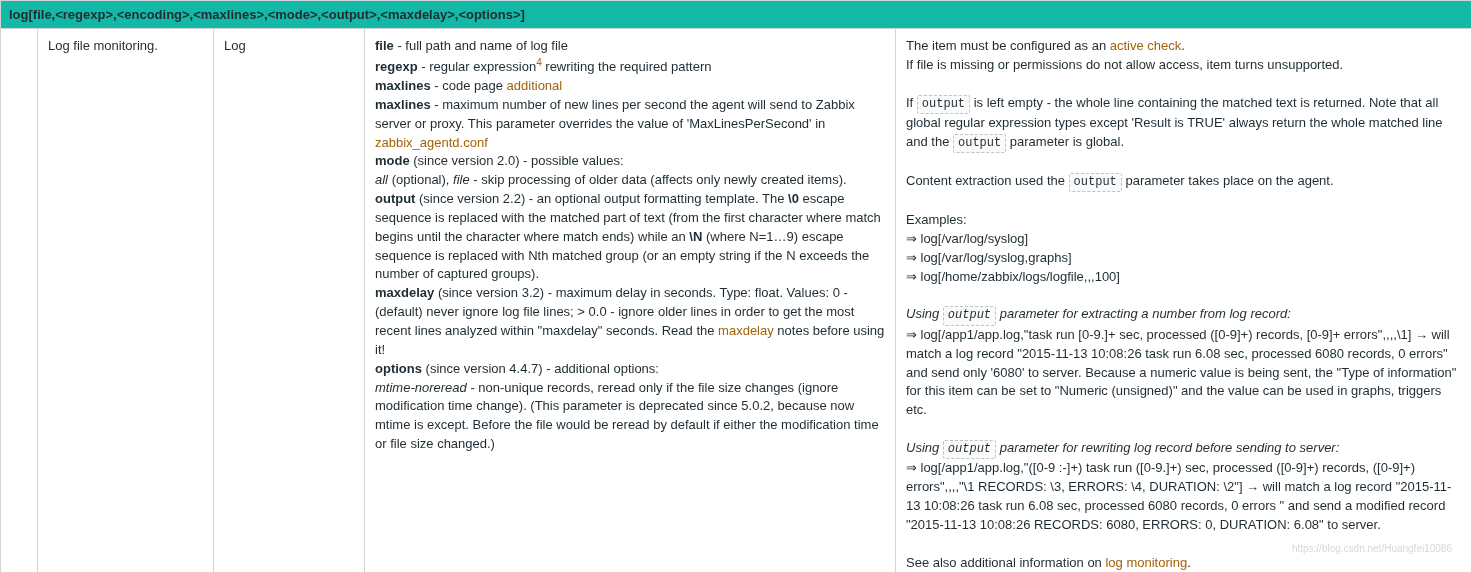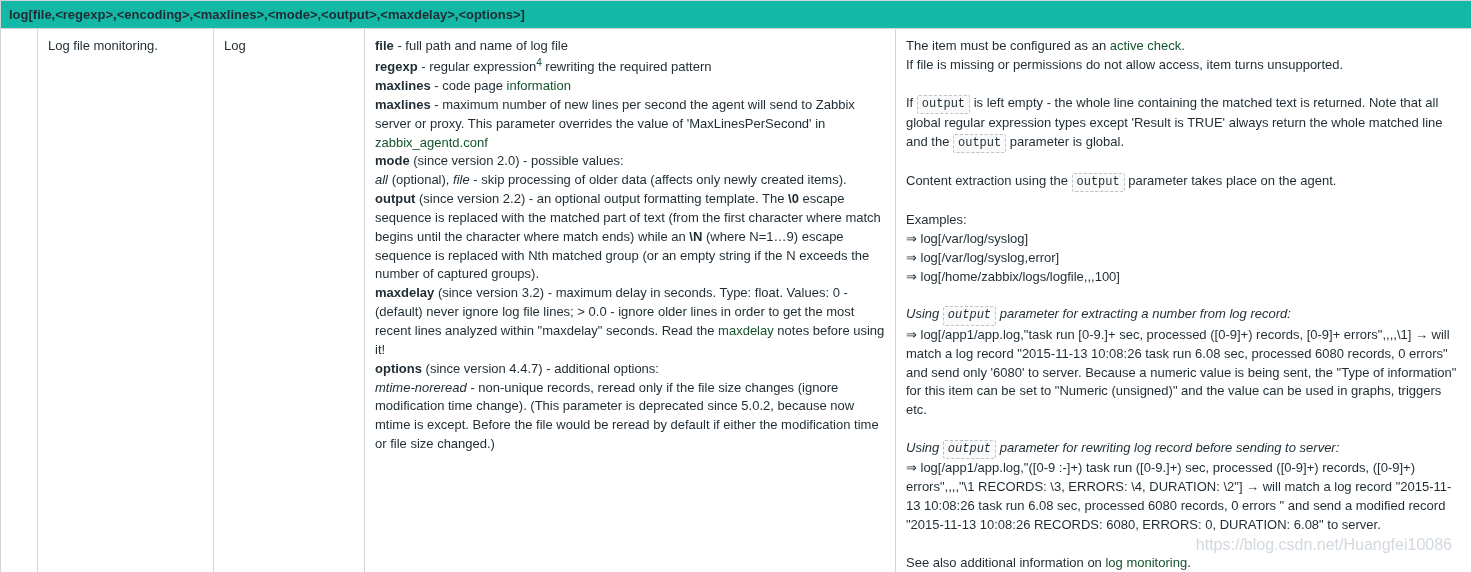--- a/index.html
+++ b/index.html
@@ -24,73 +24,73 @@
   table.outer td {
     border: 1px solid #d0d5d8;
     padding: 8px 10px;
     vertical-align: top;
     line-height: 1.45;
   }
   td.c0 { width: 16px; padding: 0; border-right: none;}
   td.c1 { width: 155px; }
   td.c2 { width: 130px; }
   td.c3 { width: 510px; }
-  a { color: #14532d; text-decoration: none; }
+  a { color: #a16207; text-decoration: none; }
   .code {
     border: 1px dashed #bcc4c8;
     background: #fafafa;
     border-radius: 2px;
     padding: 0 4px;
     font-family: Consolas, "Courier New", monospace;
     font-size: 12px;
     display: inline-block;
   }
   sup { color: #0275b8; font-size: 10px; }
   .watermark {
     position: absolute;
     right: 20px;
     bottom: 18px;
     color: rgba(180,190,200,0.6);
-    font-size: 16px;
+    font-size: 10px;
     pointer-events: none;
   }
   i { font-style: italic; }
   b { font-weight: bold; }
 </style>
 </head>
 <body>
 
 <div class="header">log[file,&lt;regexp&gt;,&lt;encoding&gt;,&lt;maxlines&gt;,&lt;mode&gt;,&lt;output&gt;,&lt;maxdelay&gt;,&lt;options&gt;]</div>
 
 <table class="outer">
   <tbody>
       <tr>
     <td class="c0"></td>
     <td class="c1">Log file monitoring.</td>
     <td class="c2">Log</td>
     <td class="c3">
       <b>file</b><span> - full path and name of log file</span><br>
       <b>regexp</b><span> - regular expression</span><sup><a href="#">4</a></sup><span> rewriting the required pattern</span><br>
-      <b>maxlines</b><span> - code page </span><a href="#">information</a><br>
+      <b>maxlines</b><span> - code page </span><a href="#">additional</a><br>
       <b>maxlines</b><span> - maximum number of new lines per second the agent will send to Zabbix server or proxy. This parameter overrides the value of 'MaxLinesPerSecond' in </span><a href="#">zabbix_agentd.conf</a><br>
       <b>mode</b><span> (since version 2.0) - possible values:</span><br>
       <i>all</i><span> (optional), </span><i>file</i><span> - skip processing of older data (affects only newly created items).</span><br>
       <b>output</b><span> (since version 2.2) - an optional output formatting template. The </span><b>\0</b><span> escape sequence is replaced with the matched part of text (from the first character where match begins until the character where match ends) while an </span><b>\N</b><span> (where N=1…9) escape sequence is replaced with Nth matched group (or an empty string if the N exceeds the number of captured groups).</span><br>
       <b>maxdelay</b><span> (since version 3.2) - maximum delay in seconds. Type: float. Values: 0 - (default) never ignore log file lines; &gt; 0.0 - ignore older lines in order to get the most recent lines analyzed within "maxdelay" seconds. Read the </span><a href="#">maxdelay</a><span> notes before using it!</span><br>
       <b>options</b><span> (since version 4.4.7) - additional options:</span><br>
       <i>mtime-noreread</i><span> - non-unique records, reread only if the file size changes (ignore modification time change). (This parameter is deprecated since 5.0.2, because now mtime is except. Before the file would be reread by default if either the modification time or file size changed.)</span>
     </td>
     <td>
       <span>The item must be configured as an </span><a href="#">active check</a><span>.</span><br>
       <span>If file is missing or permissions do not allow access, item turns unsupported.</span><br><br>
       <span>If </span><span class="code">output</span><span> is left empty - the whole line containing the matched text is returned. Note that all global regular expression types except 'Result is TRUE' always return the whole matched line and the </span><span class="code">output</span><span> parameter is global.</span><br><br>
-      <span>Content extraction using the </span><span class="code">output</span><span> parameter takes place on the agent.</span><br><br>
+      <span>Content extraction used the </span><span class="code">output</span><span> parameter takes place on the agent.</span><br><br>
       <span>Examples:</span><br>
       <span>⇒ log[/var/log/syslog]</span><br>
-      <span>⇒ log[/var/log/syslog,error]</span><br>
+      <span>⇒ log[/var/log/syslog,graphs]</span><br>
       <span>⇒ log[/home/zabbix/logs/logfile,,,100]</span><br><br>
       <i><span>Using </span><span class="code">output</span><span> parameter for extracting a number from log record:</span></i><br>
       <span>⇒ log[/app1/app.log,"task run [0-9.]+ sec, processed ([0-9]+) records, [0-9]+ errors",,,,\1] → will match a log record "2015-11-13 10:08:26 task run 6.08 sec, processed 6080 records, 0 errors" and send only '6080' to server. Because a numeric value is being sent, the "Type of information" for this item can be set to "Numeric (unsigned)" and the value can be used in graphs, triggers etc.</span><br><br>
       <i><span>Using </span><span class="code">output</span><span> parameter for rewriting log record before sending to server:</span></i><br>
       <span>⇒ log[/app1/app.log,"([0-9 :-]+) task run ([0-9.]+) sec, processed ([0-9]+) records, ([0-9]+) errors",,,,"\1 RECORDS: \3, ERRORS: \4, DURATION: \2"] → will match a log record "2015-11-13 10:08:26 task run 6.08 sec, processed 6080 records, 0 errors " and send a modified record "2015-11-13 10:08:26 RECORDS: 6080, ERRORS: 0, DURATION: 6.08" to server.</span><br><br>
       <span>See also additional information on </span><a href="#">log monitoring</a><span>.</span>
     </td>
   </tr>
 </tbody>
   </table>

